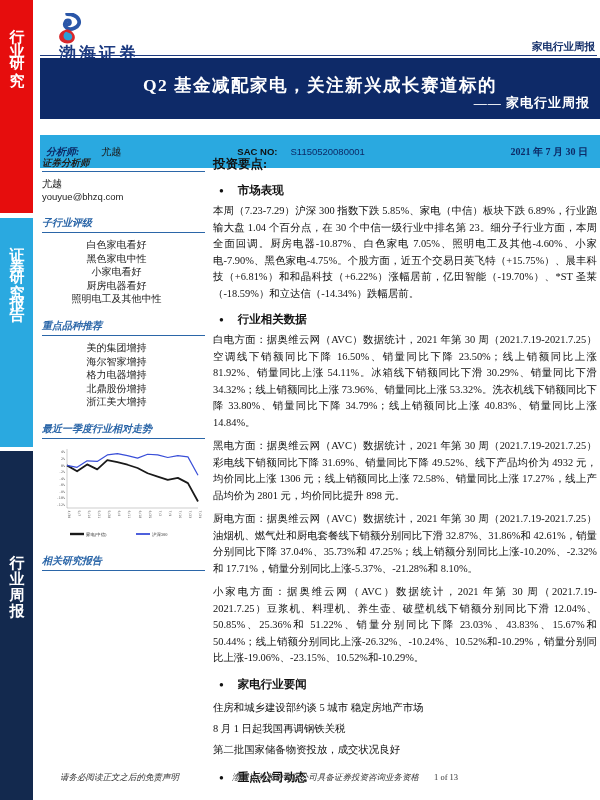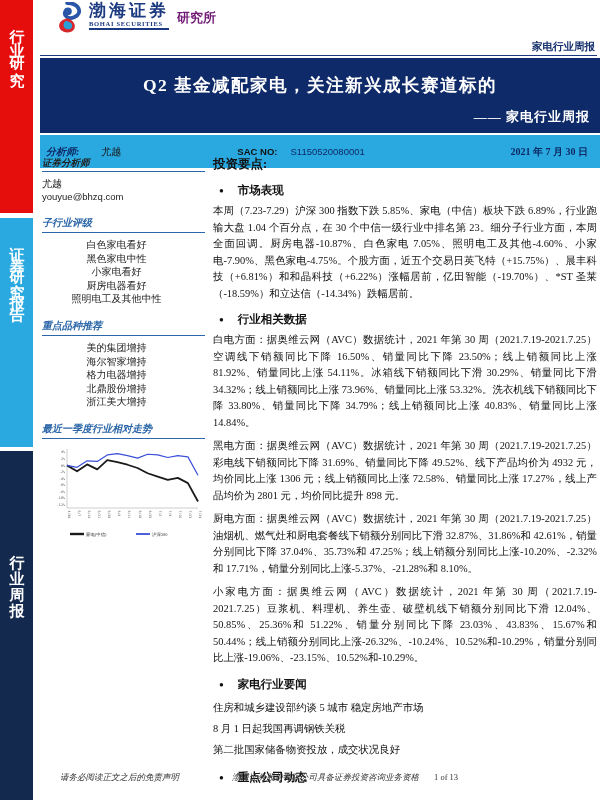--- a/index.html
+++ b/index.html
@@ -16,31 +16,31 @@
   .vtext {
     writing-mode:vertical-rl; text-orientation:upright;
     color:#fff; font-weight:bold; font-size:15px;
     font-family:"Liberation Serif", serif;
   }
   .seg-red  .vtext { letter-spacing:14px; padding-top:17px; }
   .seg-blue .vtext { letter-spacing:12px; padding-top:17px; }
   .seg-navy .vtext { letter-spacing:16px; padding-top:92px; }
 
   
-  .brand { position:absolute; left:54px; top:2px; display:flex; align-items:flex-start; }
+  .brand { position:absolute; left:54px; top:13px; display:flex; align-items:flex-start;flex-direction:column; }
   .brand-logo { width:30px; height:32px; }
   .brand-text { margin-left:5px; border-bottom:2.5px solid #1c3a80; padding-bottom:1px; }
   .brand-cn { font-size:17px; font-weight:bold; color:#1c3a80; letter-spacing:3px; line-height:18px; }
   .brand-en { font-size:6.5px; font-weight:bold; color:#1c3a80; letter-spacing:0.7px; }
   .dept { margin-left:8px; margin-top:7px; font-size:13px; font-weight:bold; color:#701a75;
           font-family:"Liberation Sans", sans-serif; }
   .report-type-top { position:absolute; right:5px; top:40px; font-size:10.5px; font-weight:bold; color:#15306b; }
   .header-rule { position:absolute; left:40px; right:3px; top:55px; border-top:1.5px solid #1c3a80; }
 
-  .banner { position:absolute; left:40px; right:0; top:58px; height:75px; background:#0e2a68; color:#fff; }
+  .banner { position:absolute; left:40px; right:0; top:58px; height:61px; background:#0e2a68; color:#fff; }
   .banner-title { text-align:center; margin-top:15px; font-size:17.5px; font-weight:bold; letter-spacing:1.5px; }
   .banner-sub { position:absolute; right:10px; bottom:7px; font-size:13px; font-weight:bold; letter-spacing:1px; }
 
   .infobar { position:absolute; left:40px; right:0; top:135px; height:33px; background:#2aa9e0;
              display:flex; align-items:center; font-size:10px; color:#0d2a66; }
   .ib-analyst-label { margin-left:6px; font-weight:bold; font-style:italic; }
   .ib-analyst-name  { margin-left:22px; color:#1a1a1a; }
   .ib-sac-label { margin-left:116px; font-weight:bold; color:#101010; font-family:"Liberation Sans", sans-serif; font-size:9.5px; }
   .ib-sac-no    { margin-left:13px; font-family:"Liberation Sans", sans-serif; font-size:9.5px; }
   .ib-date { margin-left:auto; margin-right:12px; font-weight:bold; }
@@ -214,20 +214,23 @@
           <text transform="translate(157,66.5) rotate(90)" font-size="3.2" fill="#555" font-family="DejaVu Sans Mono, monospace">7/29</text>
           <polyline points="25,21.38888888888889 35.07692307692308,27.288888888888888 45.15384615384615,20.40555555555556 55.230769230769226,25.322222222222223 65.3076923076923,16.144444444444446 75.38461538461539,18.11111111111111 85.46153846153845,20.733333333333334 95.53846153846153,24.01111111111111 105.61538461538461,29.255555555555556 115.6923076923077,32.53333333333333 125.76923076923077,35.81111111111112 135.84615384615384,33.84444444444445 145.9230769230769,39.088888888888896 156,57.44444444444444" fill="none" stroke="#1a1a1a" stroke-width="1.8" stroke-linejoin="round"></polyline>
           <polyline points="25,21.38888888888889 35.07692307692308,23.355555555555554 45.15384615384615,16.8 55.230769230769226,17.455555555555556 65.3076923076923,10.899999999999999 75.38461538461539,9.588888888888889 85.46153846153845,11.555555555555555 95.53846153846153,14.177777777777777 105.61538461538461,10.244444444444444 115.6923076923077,10.899999999999999 125.76923076923077,13.522222222222224 135.84615384615384,11.555555555555555 145.9230769230769,12.866666666666667 156,31.22222222222222" fill="none" stroke="#3a4fd8" stroke-width="1.2" stroke-linejoin="round"></polyline>
           <line x1="28" y1="90" x2="42" y2="90" stroke="#1a1a1a" stroke-width="2.4"></line>
           <text x="44" y="91.5" font-size="4.4" fill="#333">家电(中信)</text>
           <line x1="94" y1="90" x2="108" y2="90" stroke="#3a4fd8" stroke-width="1.7999999999999998"></line>
           <text x="110" y="91.5" font-size="4.4" fill="#333">沪深300</text>
         </svg>
     </div>
 
+    <div class="lp-sec lp-related">
+      <div class="lp-head">相关研究报告</div>
+    </div>
   </div>
 
   <div class="main">
     <div class="main-heading">投资要点:</div>
 
     <div>
       <div class="sec-title">
         <span class="bullet">●</span>
         <span>市场表现</span>
       </div>

